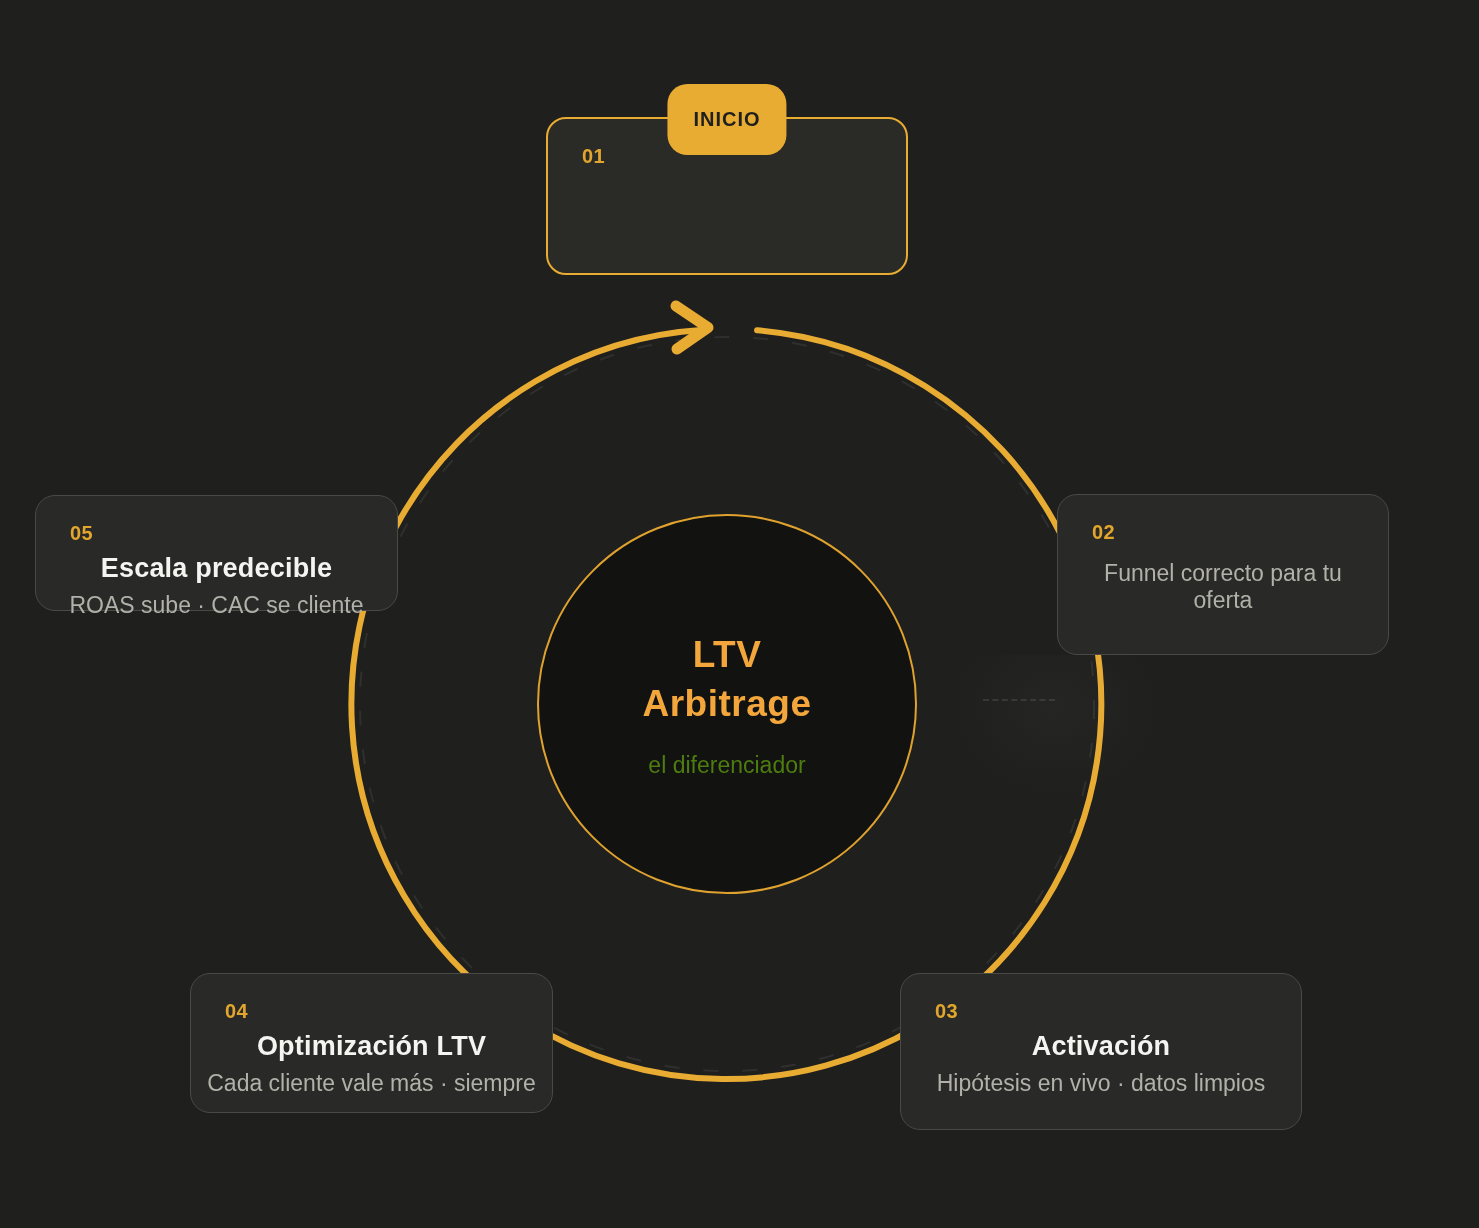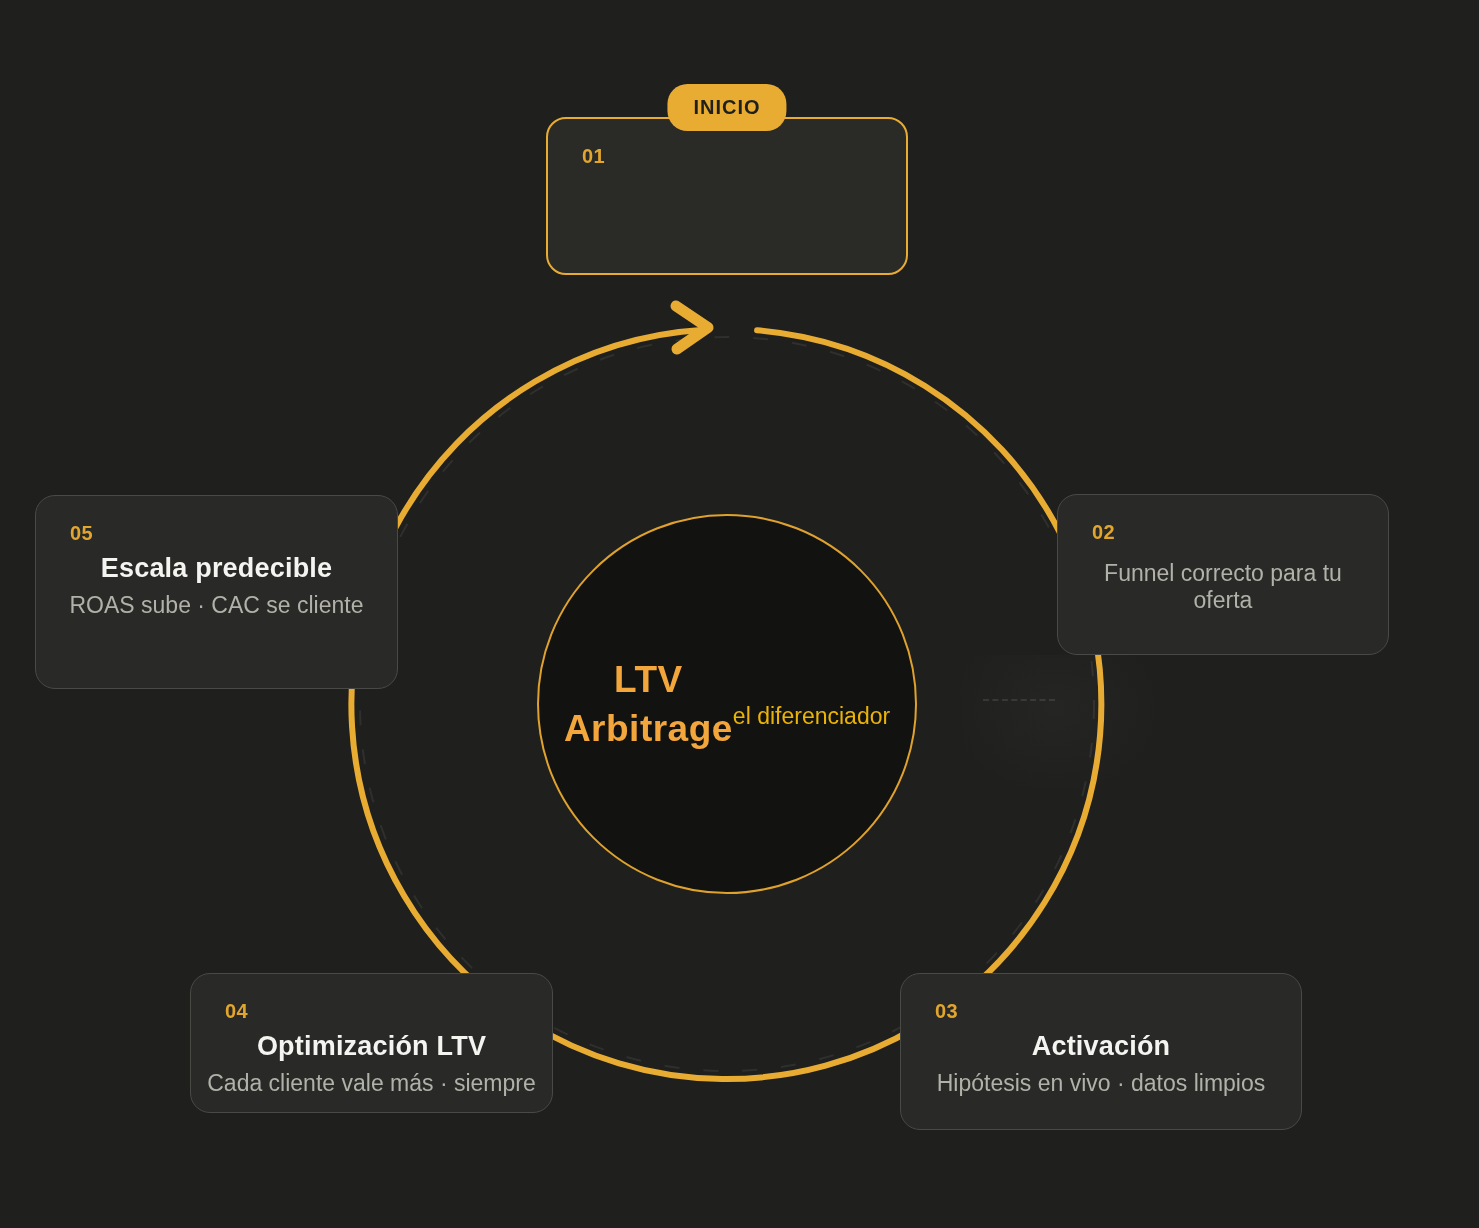--- a/index.html
+++ b/index.html
@@ -27,29 +27,29 @@
     z-index:1;pointer-events:none;
   }
 
   
   .center-circle{
     position:absolute;left:537px;top:514px;width:380px;height:380px;
     border-radius:50%;
     background:#121210;
     border:2px solid #DFA22E;
     box-sizing:border-box;
-    display:flex;align-items:center;justify-content:center;
+    display:flex;flex-direction:column;align-items:center;justify-content:center;
     text-align:center;
     z-index:2;
   }
   .center-title{
     color:#F2A63C;font-size:37px;font-weight:bold;line-height:49px;letter-spacing:0.5px;
   }
   .center-subtitle{
-    margin-top:24px;color:#eab308;font-size:23px;
+    margin-top:24px;color:#4d7c0f;font-size:23px;
   }
 
   
   .card{
     position:absolute;
     background:#292927;
     border:1px solid #494946;
     border-radius:20px;
     box-sizing:border-box;
     z-index:3;
@@ -65,28 +65,28 @@
   .card-body{
     position:absolute;top:57px;left:14px;right:14px;text-align:center;
   }
   .card-title{color:#F4F4F1;font-size:27px;font-weight:bold;letter-spacing:0.2px;}
   .card-subtitle{margin-top:8px;color:#B1B1AA;font-size:23px;}
 
   .card-1{left:546px;top:117px;width:362px;height:158px;padding-left:32px;}
   .card-2{left:1057px;top:494px;width:332px;height:161px;}
   .card-3{left:900px;top:973px;width:402px;height:157px;}
   .card-4{left:190px;top:973px;width:363px;height:140px;}
-  .card-5{left:35px;top:495px;width:363px;height:194px;}
+  .card-5{left:35px;top:495px;width:363px;height:116px;}
 
   
   .badge{
     position:absolute;left:727px;top:84px;transform:translateX(-50%);
     background:#E9AC33;color:#1F1F1E;
     font-size:20px;font-weight:bold;letter-spacing:1px;
-    padding:12px 26px;border-radius:20px;
+    padding:24px 26px;border-radius:20px;
     z-index:4;
   }
 </style>
 </head>
 <body>
 
 <div class="stage">
 
   <svg class="ring-svg" width="1479" height="1228" viewBox="0 0 1479 1228">
 

